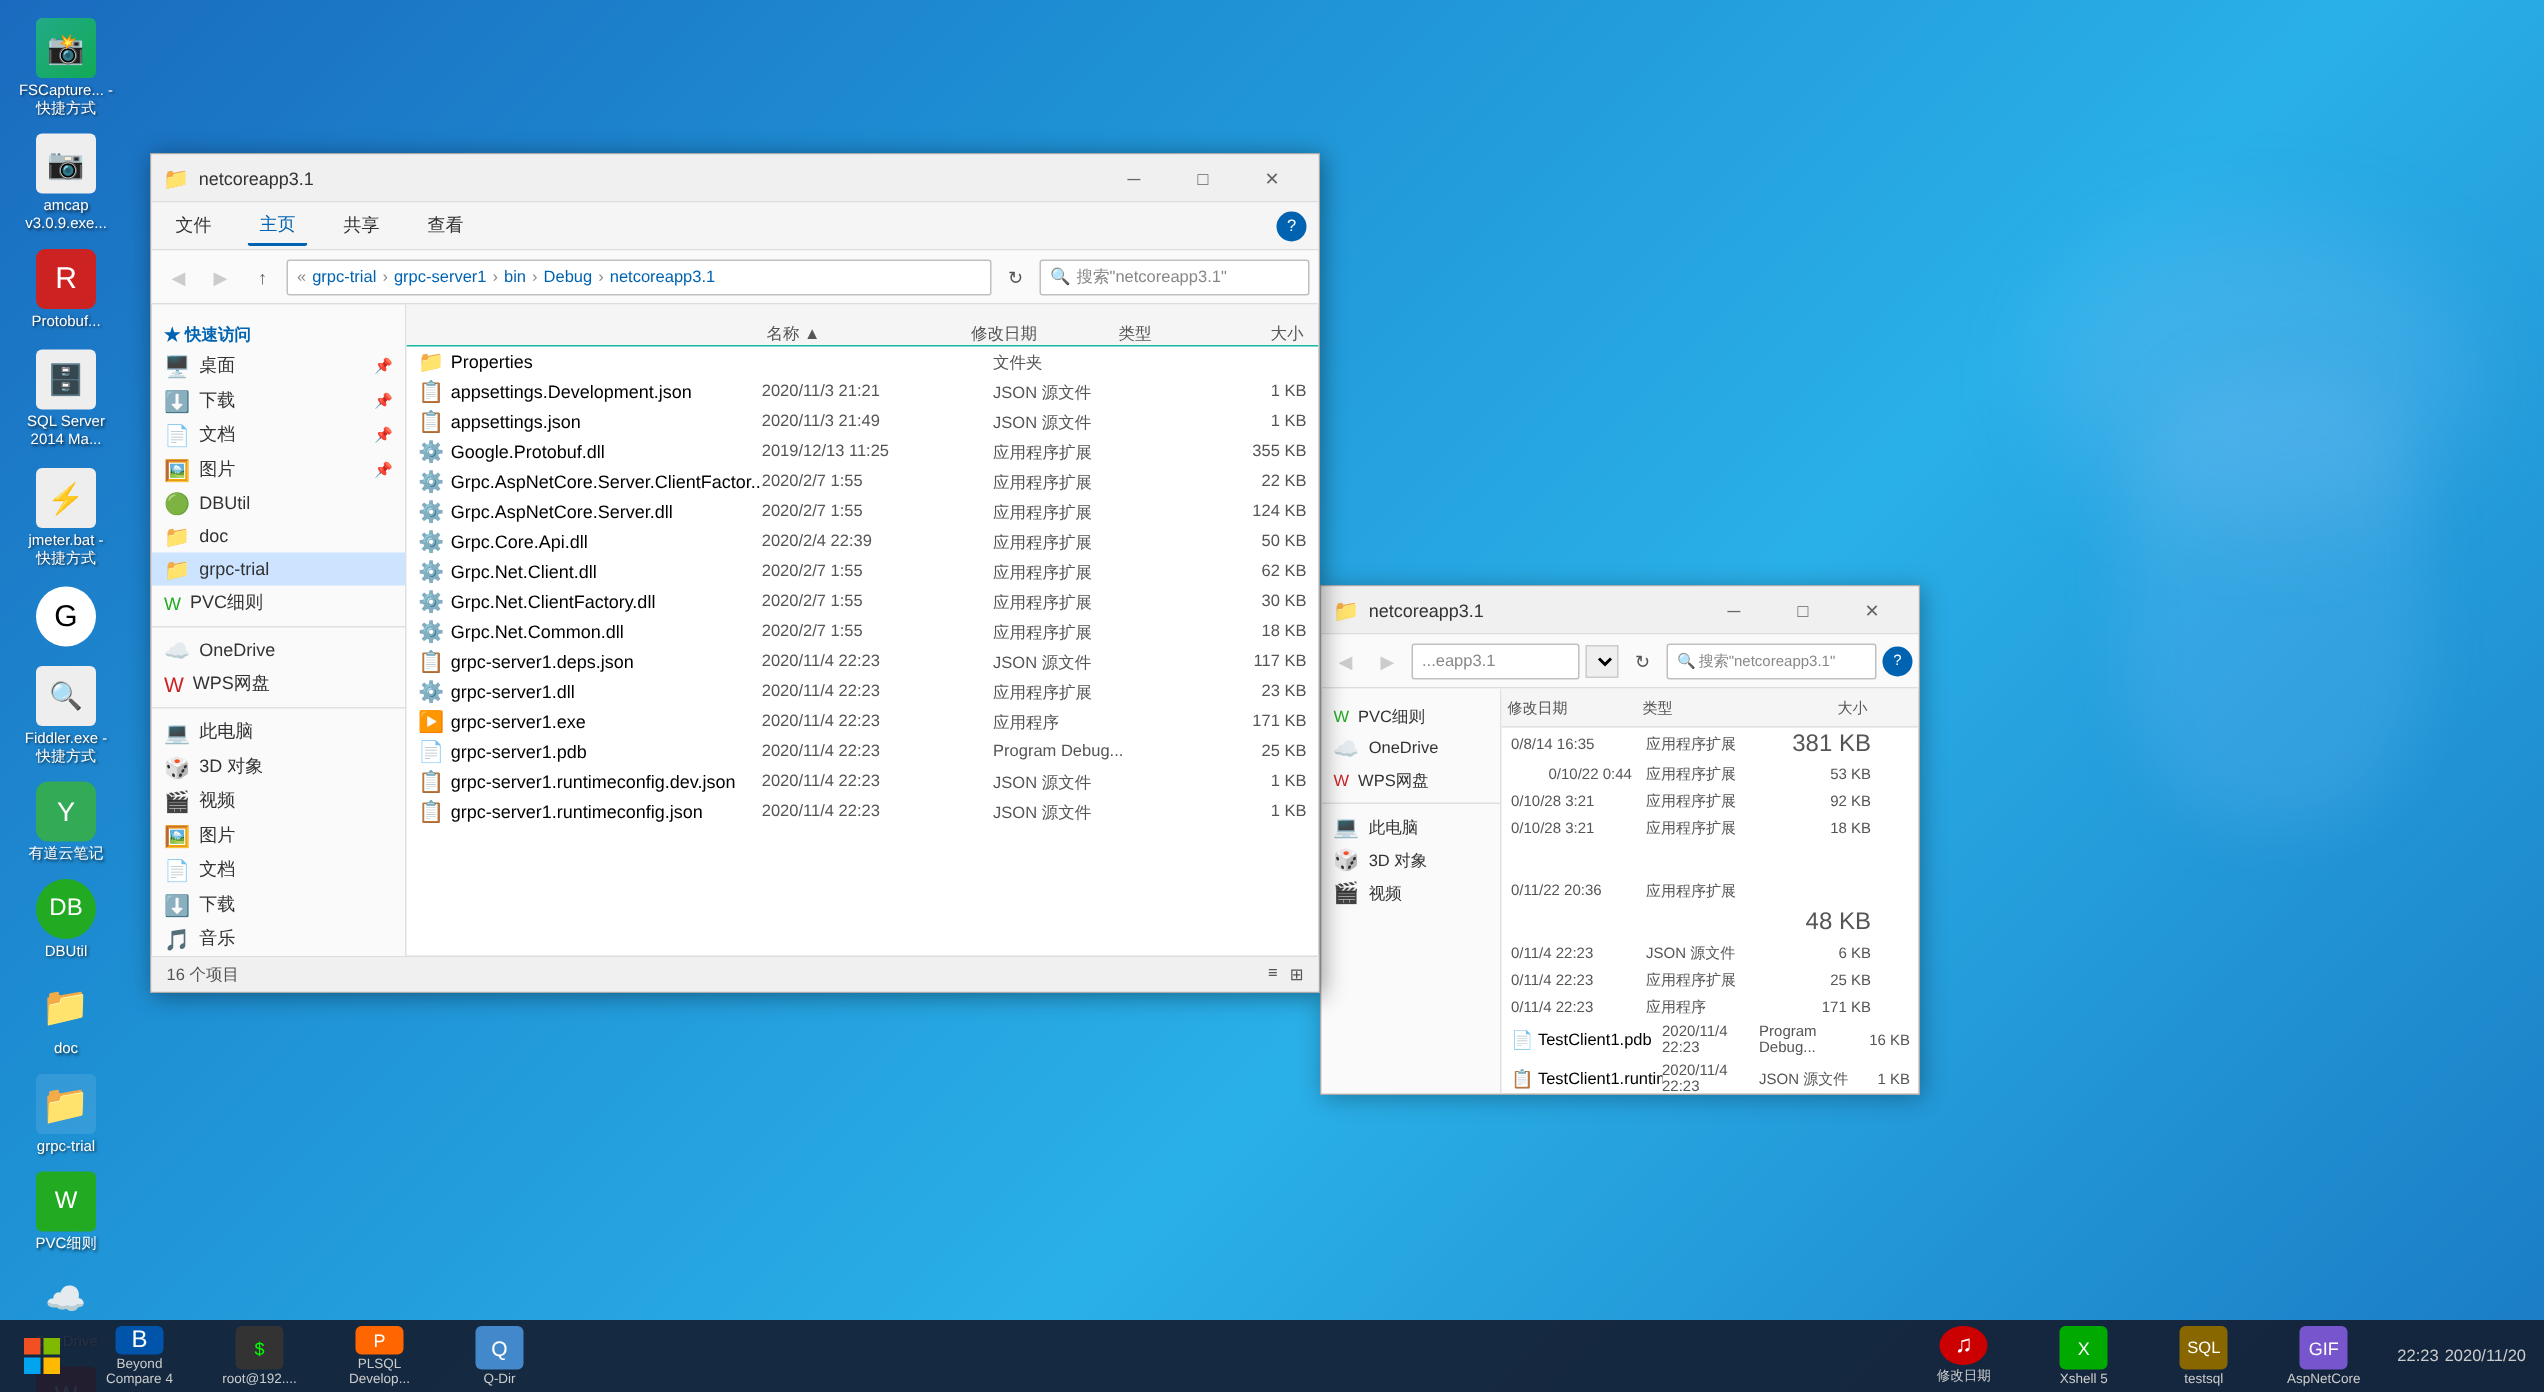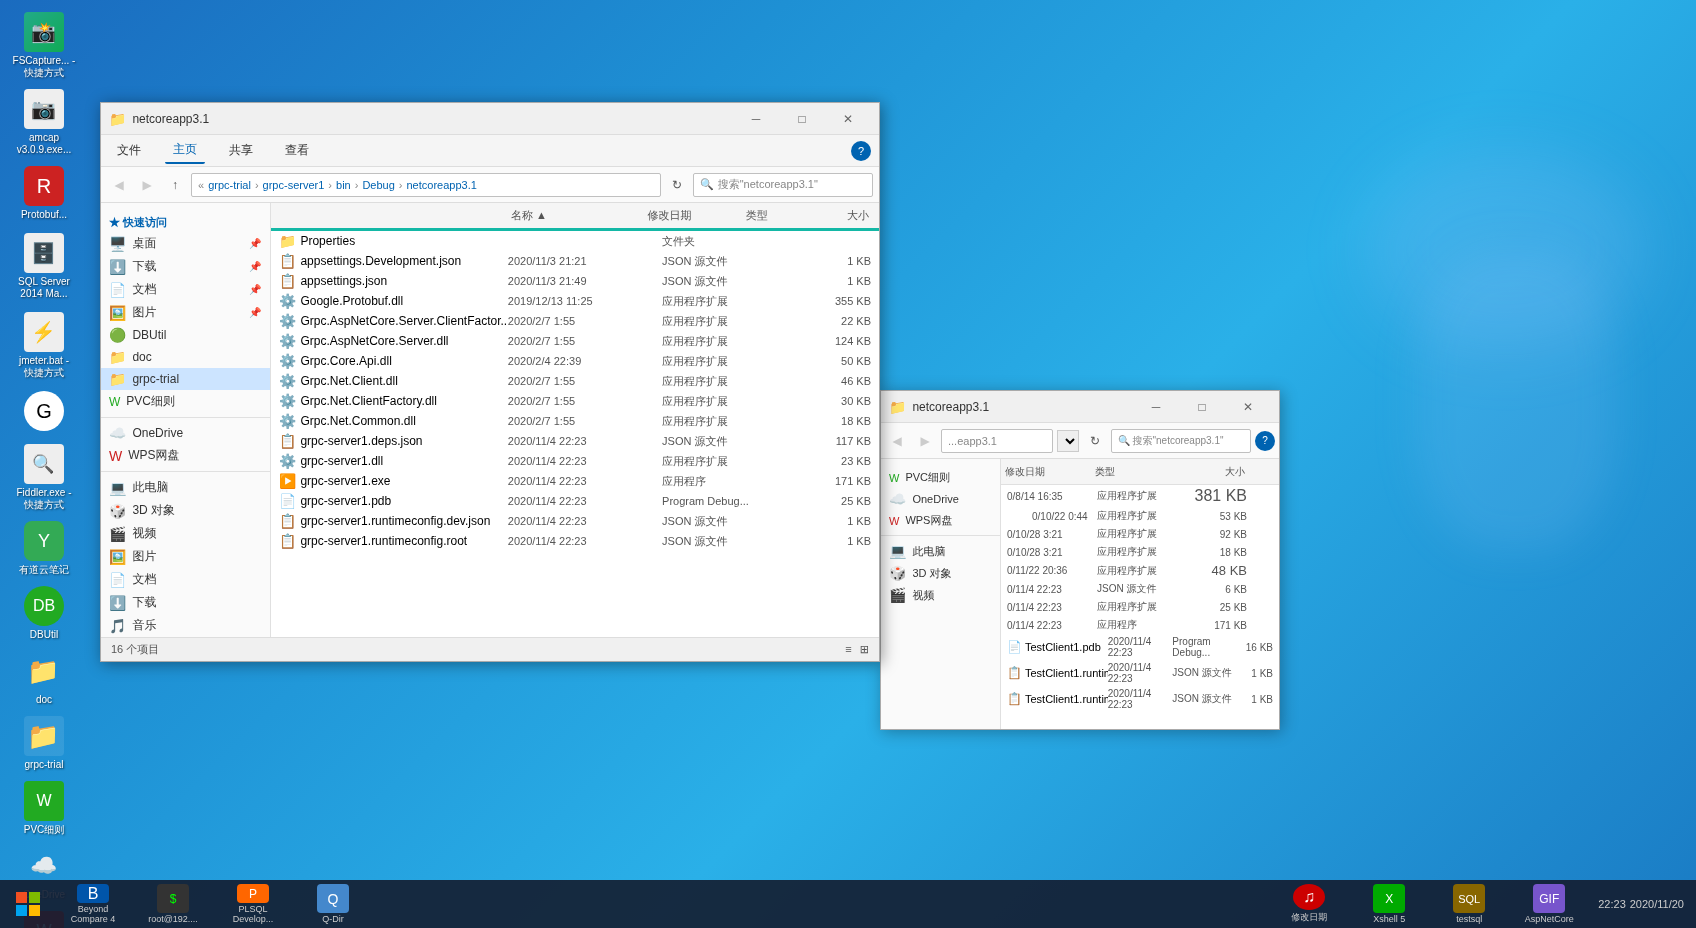--- a/index.html
+++ b/index.html
@@ -219,23 +219,23 @@
       padding: 0 6px;
       background: white;
       font-size: 11px;
       color: #888;
     }
 
     
     .col-headers {
       height: 28px;
       background: #f5f5f5;
-      border-bottom: 3px solid #14b8a6;
-      display: flex;
-      align-items: center;
+      border-bottom: 1px solid #14b8a6;
+      display: flex;
+      align-items: flex-end;
       padding: 0 6px 0 240px;
       flex-shrink: 0;
     }
     .col-header {
       font-size: 11px;
       color: #555;
       cursor: pointer;
       padding: 0 4px;
     }
     .col-name { width: 220px; padding-left: 0; }
@@ -667,21 +667,21 @@
           <div class="file-type">应用程序扩展</div>
           <div class="file-size">50 KB</div>
         </div>
         <div class="file-item">
           <div class="file-name">
               <span class="file-icon dll-icon">⚙️</span>
               <span>Grpc.Net.Client.dll</span>
             </div>
           <div class="file-date">2020/2/7 1:55</div>
           <div class="file-type">应用程序扩展</div>
-          <div class="file-size">46 KB</div>
+          <div class="file-size">62 KB</div>
         </div>
         <div class="file-item">
           <div class="file-name">
               <span class="file-icon dll-icon">⚙️</span>
               <span>Grpc.Net.ClientFactory.dll</span>
             </div>
           <div class="file-date">2020/2/7 1:55</div>
           <div class="file-type">应用程序扩展</div>
           <div class="file-size">30 KB</div>
         </div>
@@ -735,21 +735,21 @@
               <span class="file-icon json-icon">📋</span>
               <span>grpc-server1.runtimeconfig.dev.json</span>
             </div>
           <div class="file-date">2020/11/4 22:23</div>
           <div class="file-type">JSON 源文件</div>
           <div class="file-size">1 KB</div>
         </div>
         <div class="file-item">
           <div class="file-name">
               <span class="file-icon json-icon">📋</span>
-              <span>grpc-server1.runtimeconfig.root</span>
+              <span>grpc-server1.runtimeconfig.json</span>
             </div>
           <div class="file-date">2020/11/4 22:23</div>
           <div class="file-type">JSON 源文件</div>
           <div class="file-size">1 KB</div>
         </div>
       </div>
     </div>
   </div>
 
   <div class="status-bar">
@@ -843,21 +843,21 @@
           <div style="width:60px;text-align:right;font-size:10px;color:#555;">92 KB</div>
         </div>
         <div class="file-item" style="font-size:11px;">
           <div style="width:90px;font-size:10px;color:#555;">0/10/28 3:21</div>
           <div style="width:90px;font-size:10px;color:#555;">应用程序扩展</div>
           <div style="width:60px;text-align:right;font-size:10px;color:#555;">18 KB</div>
         </div>
         <div class="file-item" style="font-size:11px;">
           <div style="width:90px;font-size:10px;color:#555;">0/11/22 20:36</div>
           <div style="width:90px;font-size:10px;color:#555;">应用程序扩展</div>
-          <div style="width:60px;text-align:right;font-size:13px;color:#555;">48 KB</div>
+          <div style="width:60px;text-align:right;font-size:16px;color:#555;margin-top:43px;">48 KB</div>
         </div>
         <div class="file-item" style="font-size:11px;">
           <div style="width:90px;font-size:10px;color:#555;">0/11/4 22:23</div>
           <div style="width:90px;font-size:10px;color:#555;">JSON 源文件</div>
           <div style="width:60px;text-align:right;font-size:10px;color:#555;">6 KB</div>
         </div>
         <div class="file-item" style="font-size:11px;">
           <div style="width:90px;font-size:10px;color:#555;">0/11/4 22:23</div>
           <div style="width:90px;font-size:10px;color:#555;">应用程序扩展</div>
           <div style="width:60px;text-align:right;font-size:10px;color:#555;">25 KB</div>

